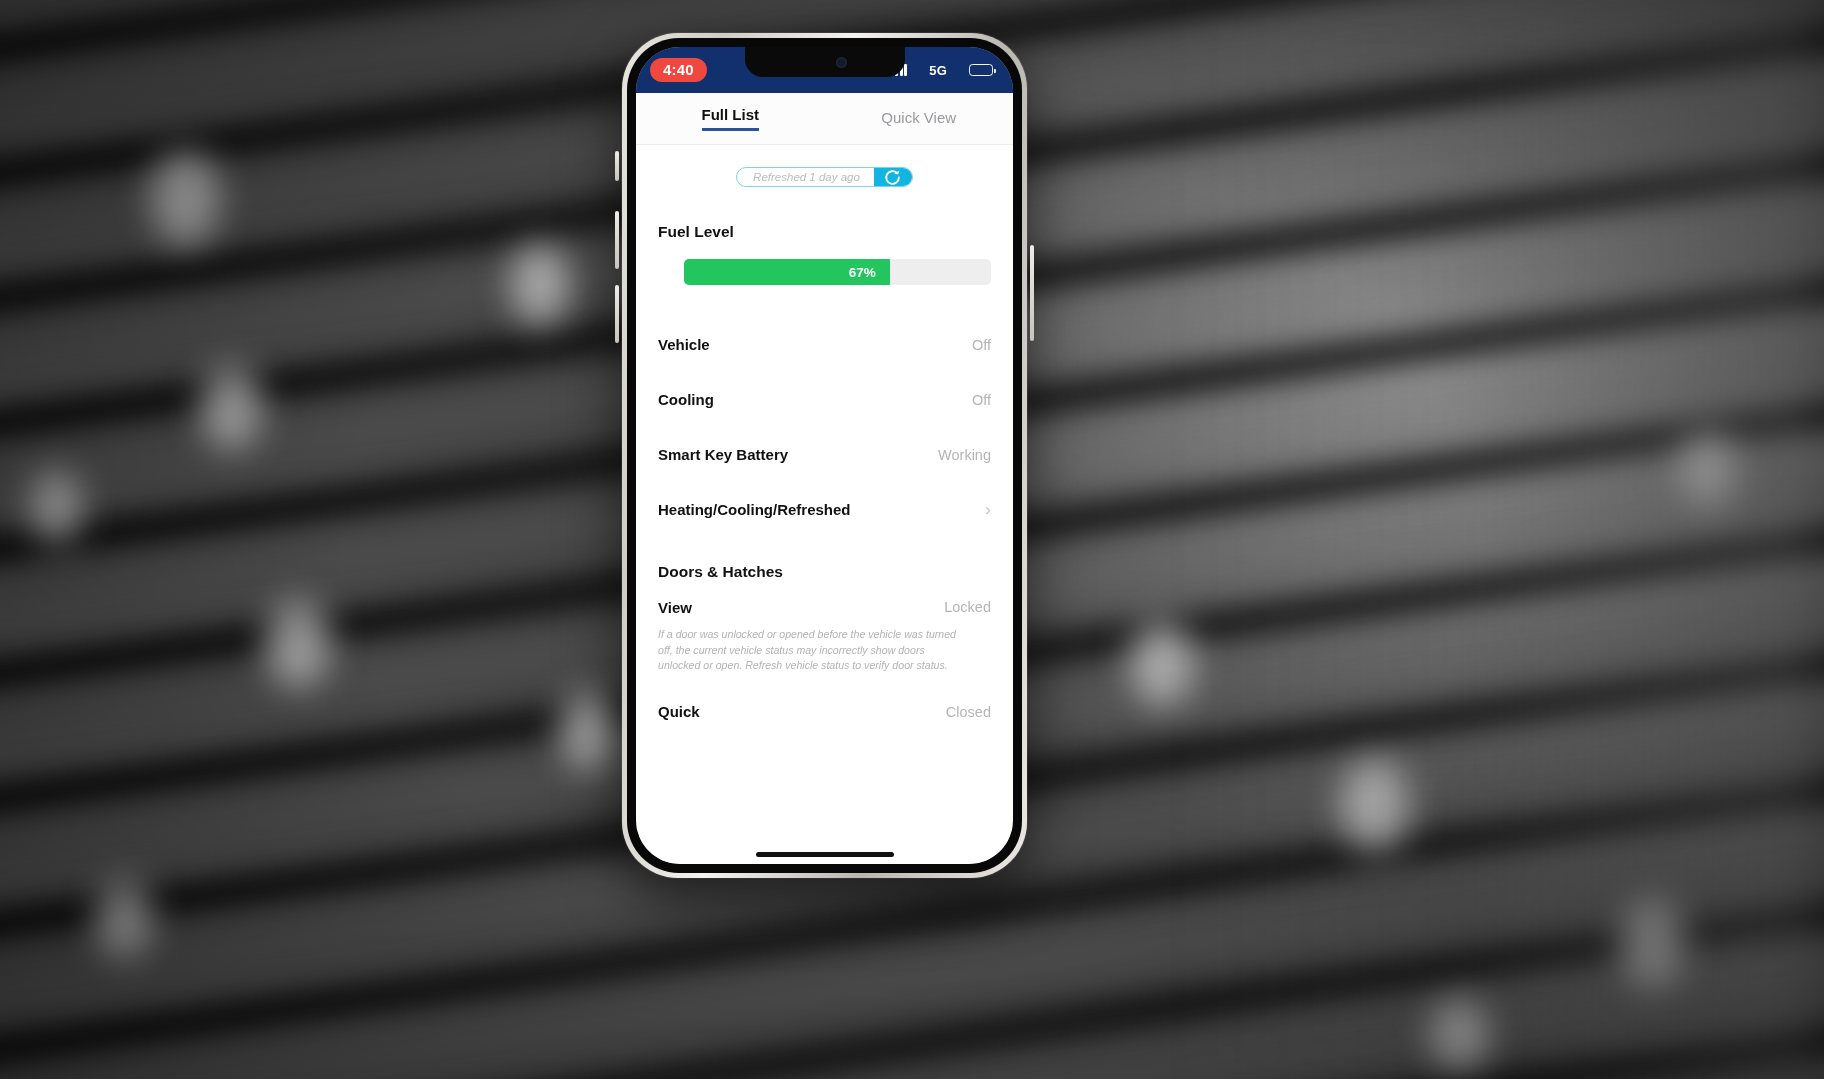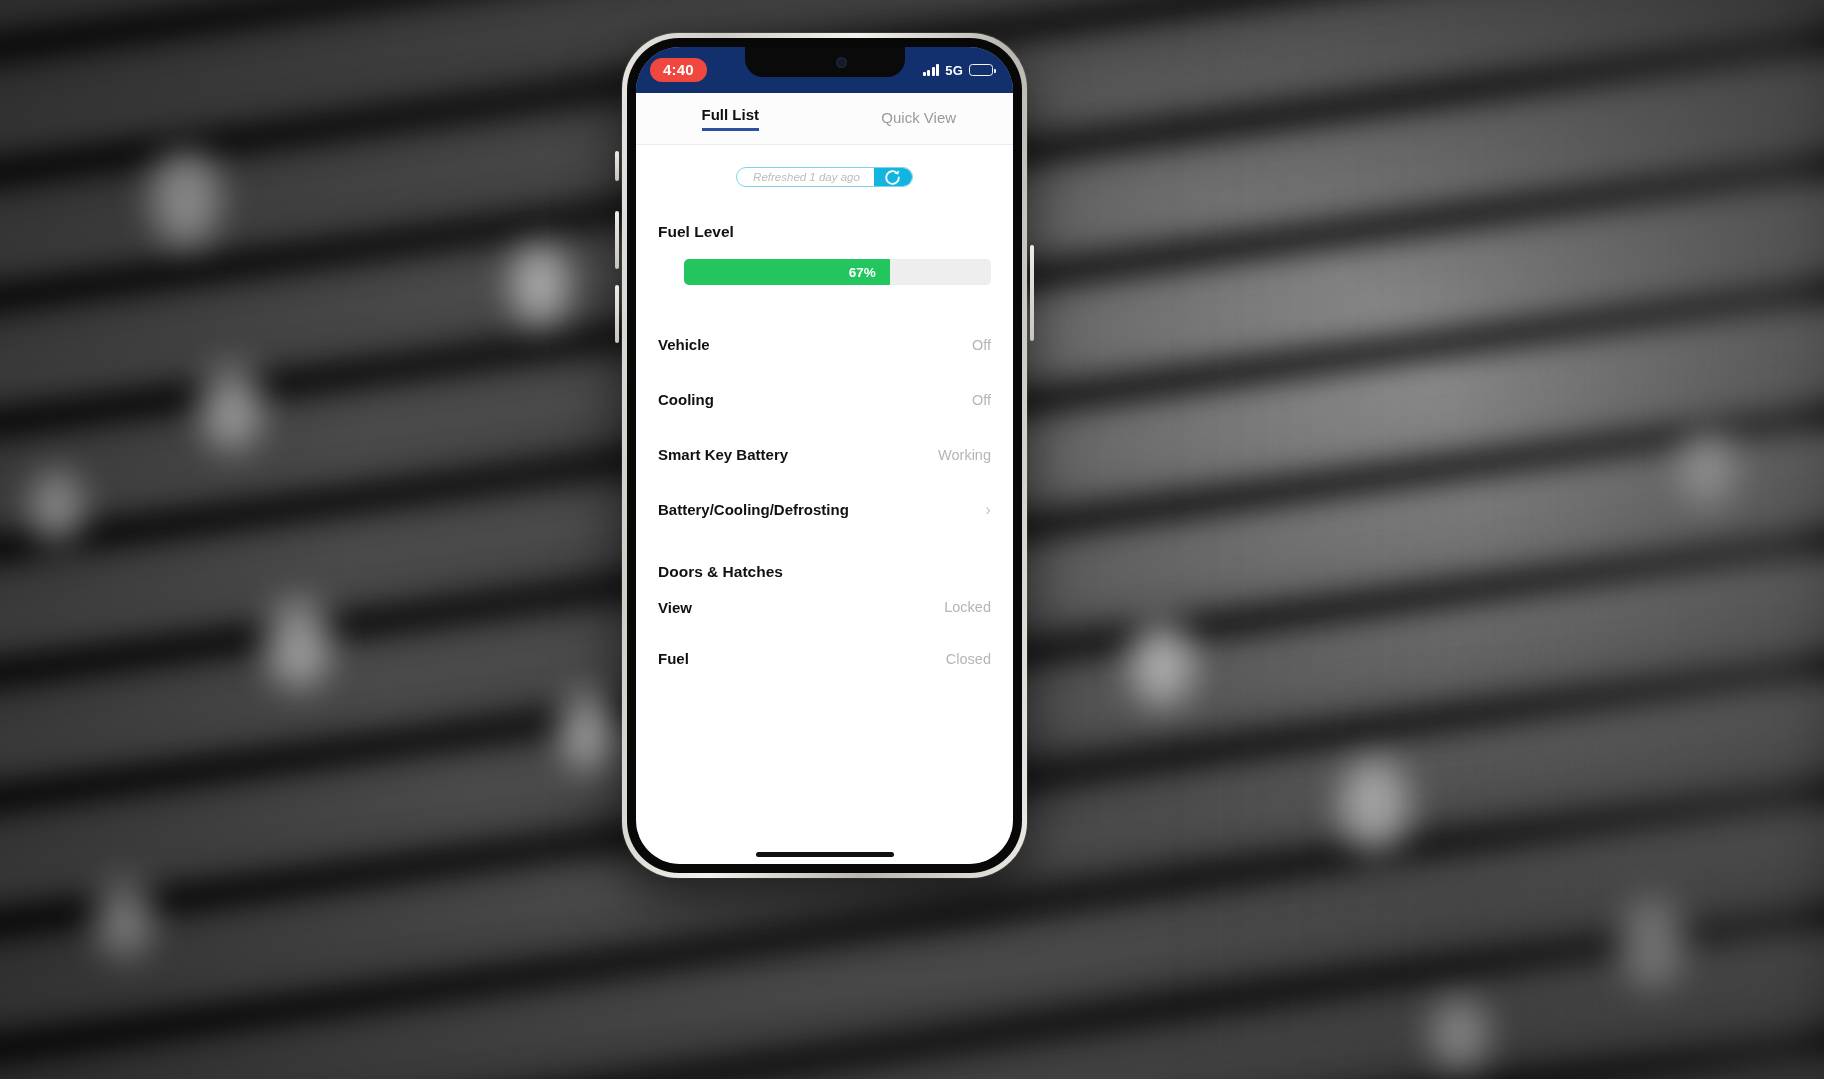--- a/index.html
+++ b/index.html
@@ -136,21 +136,21 @@
     background: #f0473f;
     color: #ffffff;
     font-size: 15px;
     font-weight: bold;
     border-radius: 13px;
     padding: 4px 13px 5px;
     letter-spacing: 0.2px;
     line-height: 1;
   }
   #status-right {
-    display: flex; align-items: center; gap: 6px;
+    display: flex; align-items: center; gap: 22px;
   }
   .sig-bars { display: flex; align-items: flex-end; gap: 1.5px; height: 12px; }
   .sig-bars i {
     display: block; width: 3px; background: #ffffff; border-radius: 1px;
   }
   .sig-bars i:nth-child(1) { height: 4px; }
   .sig-bars i:nth-child(2) { height: 6.5px; }
   .sig-bars i:nth-child(3) { height: 9px; }
   .sig-bars i:nth-child(4) { height: 12px; }
   #net-label { color: #fff; font-size: 13px; font-weight: bold; letter-spacing: 0.2px; }
@@ -424,35 +424,36 @@
           <span class="row-label">Cooling</span>
           <span class="row-value">Off</span>
         </div>
 
         <div class="status-row">
           <span class="row-label">Smart Key Battery</span>
           <span class="row-value">Working</span>
         </div>
 
         <div class="status-row">
-          <span class="row-label">Battery/Cooling/Defrosting</span>
+          <span class="row-label">Heating/Cooling/Refreshed</span>
           <span class="chevron-right">›</span>
         </div>
 
         <div class="section-title" style="margin-top:26px;">Doors &amp; Hatches</div>
 
         <div class="row-block">
           <div class="status-row" style="min-height:48px;">
             <span class="row-label">View</span>
             <span class="row-value">Locked</span>
           </div>
+          <div class="row-note">If a door was unlocked or opened before the vehicle was turned off, the current vehicle status may incorrectly show doors unlocked or open. Refresh vehicle status to verify door status.</div>
         </div>
 
         <div class="status-row">
-          <span class="row-label">Fuel</span>
+          <span class="row-label">Quick</span>
           <span class="row-value">Closed</span>
         </div>
 
 
       </div>
 
       <div id="home-indicator"></div>
 
     </div>
   </div>

